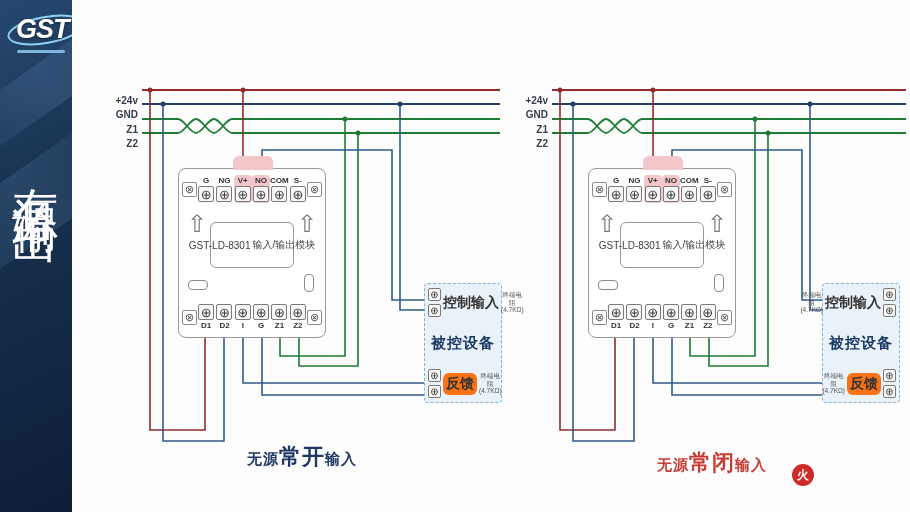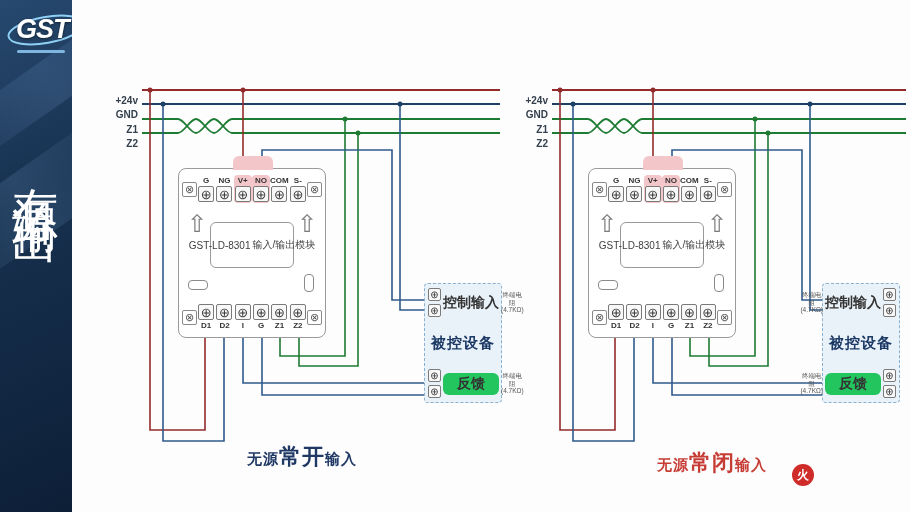--- a/index.html
+++ b/index.html
@@ -55,21 +55,21 @@
   .pill-v{position:absolute;right:8px;bottom:8px;width:8px;height:16px;border:1px solid #8a8a8a;border-radius:4px;}
 
   
   .devbox{position:absolute;width:78px;height:120px;box-sizing:border-box;border:1.5px dashed #8ab0d0;
           border-radius:4px;background:#eaf2f9;padding:4px 3px;display:flex;flex-direction:column;
           justify-content:space-between;z-index:2;}
   .drow{display:flex;align-items:center;gap:2px;}
   .scol{display:flex;flex-direction:column;gap:3px;flex:0 0 auto;}
   .screw.sm{width:11px;height:11px;font-size:10px;line-height:10px;}
   .dlabel{font-size:14px;font-weight:bold;color:#333;white-space:nowrap;}
-  .dlabel.pink{background:#22c55e;padding:2px 14px;border-radius:6px;}
+  .dlabel.pink{background:#f97316;padding:2px 3px;border-radius:6px;}
   .note{display:flex;flex-direction:column;font-size:6.5px;line-height:7.5px;color:#555;
         text-align:center;flex:1;}
   .dtitle{font-size:15px;font-weight:bold;color:#1d3a66;text-align:center;letter-spacing:1px;}
   .devbox.mirror .drow{flex-direction:row-reverse;}
 
   
   .caption{position:absolute;width:220px;text-align:center;font-weight:bold;z-index:2;}
   .c-small{font-size:15px;letter-spacing:1px;}
   .c-big{font-size:22px;letter-spacing:1px;}
   .caption.left{color:#1f3864;}

